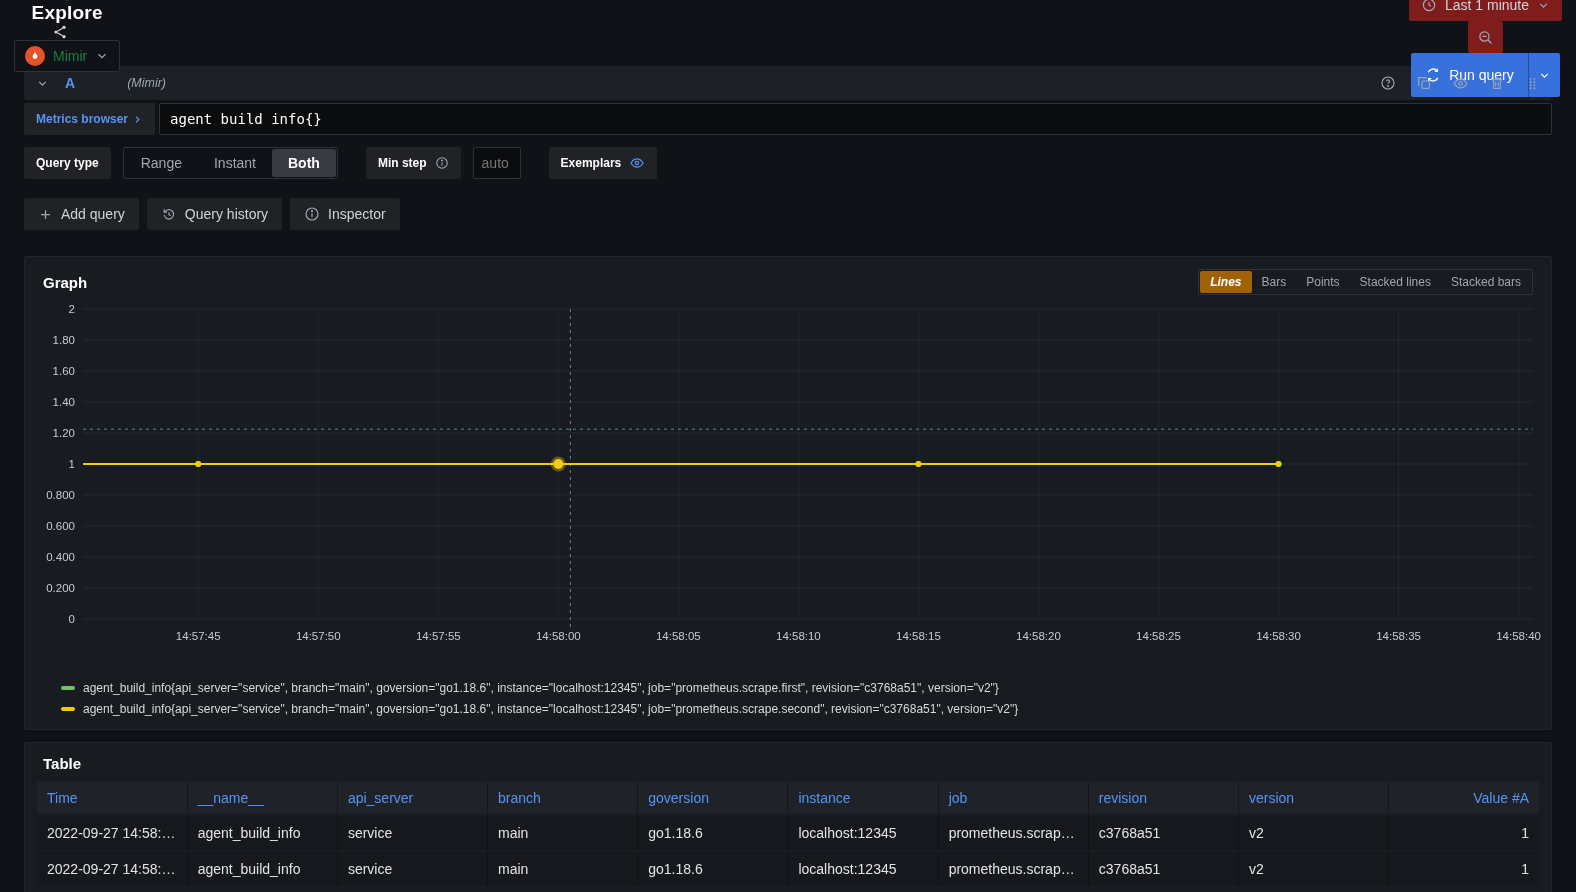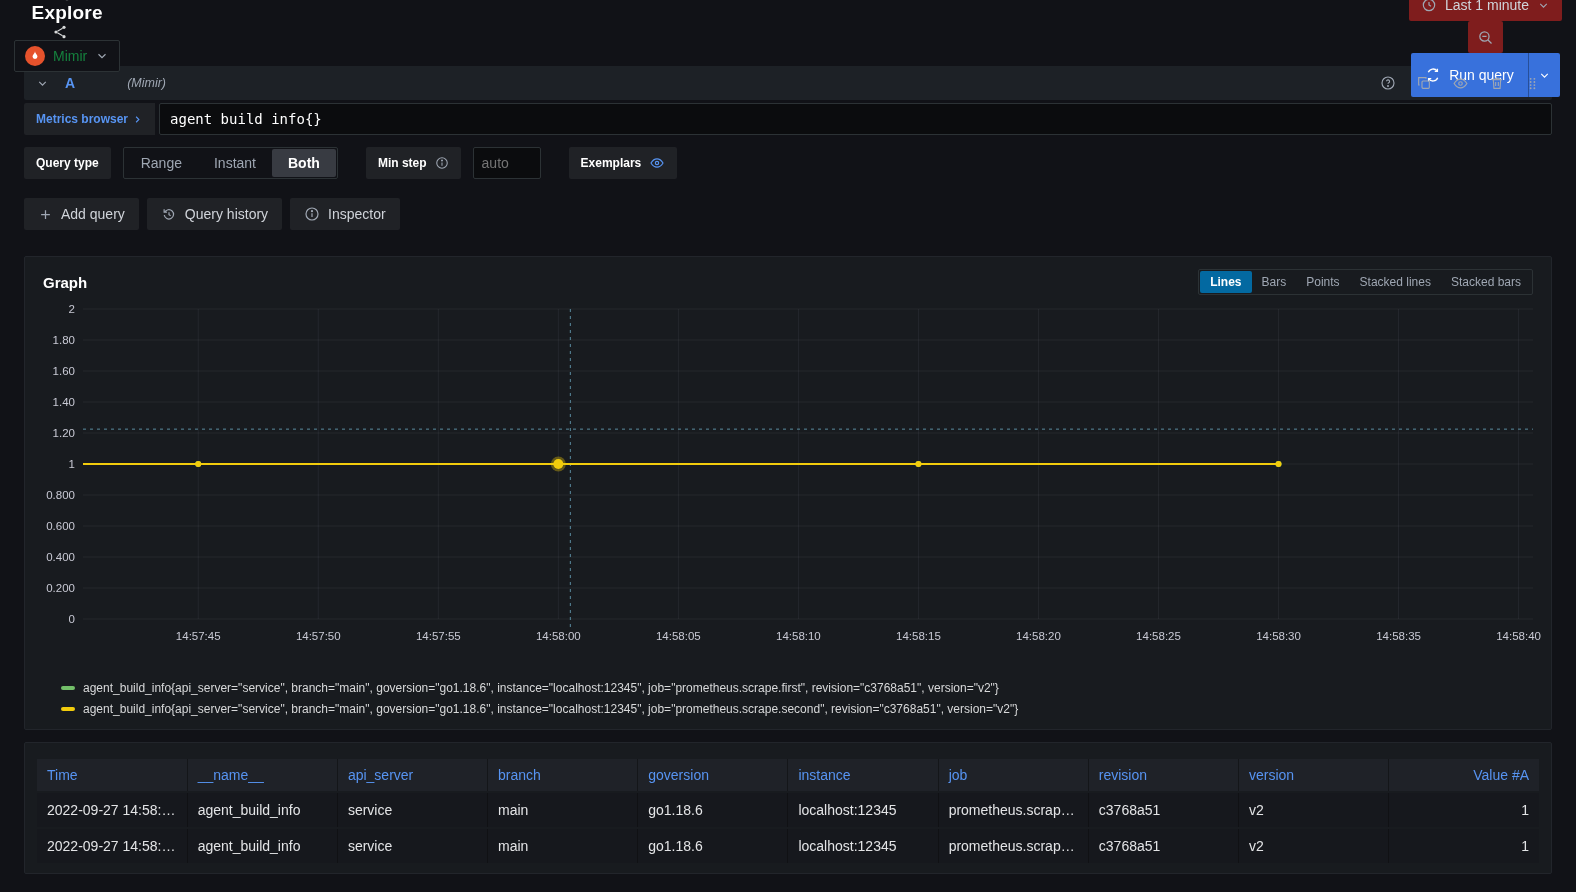--- a/index.html
+++ b/index.html
@@ -39,34 +39,34 @@
 
   .metrics-row { margin-top:3px; display:flex; height:32px; }
   .metrics-btn { display:flex; align-items:center; gap:4px; background:#202226; color:#5794f2; font-weight:700; font-size:12px; padding:0 12px; border:none; border-radius:2px 0 0 2px; cursor:pointer; font-family:inherit; }
   .query-input { flex:1; margin-left:4px; background:#0b0c0e; border:1px solid #2c3235; border-radius:2px; color:#fff; font-family:"DejaVu Sans Mono", monospace; font-size:14px; padding:0 10px; outline:none; }
 
   .options-row { margin-top:12px; display:flex; align-items:flex-start; gap:12px; }
   .chip { display:flex; align-items:center; gap:8px; height:32px; background:#202226; border-radius:2px; padding:0 12px; color:#fff; font-weight:700; font-size:12px; }
   .seg { display:flex; align-items:center; border:1px solid #2c3235; border-radius:2px; height:32px; padding:1px; background:#111217; }
   .seg-item { height:28px; display:flex; align-items:center; padding:8px 16px; color:#9fa7b3; font-size:14px; border-radius:2px; cursor:pointer; }
   .seg-item.active { background:#383b42; color:#fff; font-weight:700; }
-  .mini-input { width:68px; height:32px; background:#0b0c0e; border:1px solid #2c3235; border-radius:2px; color:#9fa7b3; font-size:14px; padding:0 8px; font-family:inherit; outline:none; }
+  .mini-input { width:48px; height:32px; background:#0b0c0e; border:1px solid #2c3235; border-radius:2px; color:#9fa7b3; font-size:14px; padding:0 8px; font-family:inherit; outline:none; }
   .gap8 { width:4px; }
 
   .actions-row { margin-top:19px; display:flex; gap:8px; }
   .act-btn { display:flex; align-items:center; gap:8px; height:32px; padding:0 14px; background:#202226; border:none; border-radius:2px; color:#d0d4da; font-weight:500; font-size:14px; cursor:pointer; font-family:inherit; }
 
   
   .panel { background:#181b1f; border:1px solid #22252b; border-radius:2px; }
   .graph-panel { margin-top:26px; padding:10px 12px 8px 12px; }
   .panel-header { display:flex; align-items:center; justify-content:space-between; padding:2px 6px 4px 6px; }
   .panel-title { color:#fff; font-size:15px; font-weight:600; }
   .view-seg { display:flex; align-items:center; border:1px solid #2c3235; border-radius:2px; padding:1px; }
   .view-seg .seg-item { height:22px; padding:0 10px; font-size:12px; }
-  .view-seg .seg-item.active { background:#0369a1; }
+  .view-seg .seg-item.active { background:#a16207;font-style:italic; }
 
   .legend { padding:2px 0 2px 24px; }
   .legend-row { display:flex; align-items:center; gap:8px; height:21px; cursor:pointer; }
   .legend-swatch { width:14px; height:4px; border-radius:2px; flex:0 0 auto; }
   .legend-label { font-size:12px; color:#d8d9da; white-space:nowrap; }
 
   
   .table-panel { margin-top:12px; padding:10px 12px 10px 12px; }
   .gtable { width:100%; border-collapse:collapse; table-layout:fixed; margin-top:6px; }
   .gtable th { background:#1f2228; color:#5794f2; font-weight:500; text-align:left; font-size:14px; padding:8px 10px; border-right:1px solid #141619; cursor:pointer; }
@@ -364,20 +364,23 @@
           <span class="legend-label">agent_build_info{api_server="service", branch="main", goversion="go1.18.6", instance="localhost:12345", job="prometheus.scrape.first", revision="c3768a51", version="v2"}</span>
         </div>
         <div class="legend-row">
           <span class="legend-swatch" style="background: rgb(242, 204, 12);"></span>
           <span class="legend-label">agent_build_info{api_server="service", branch="main", goversion="go1.18.6", instance="localhost:12345", job="prometheus.scrape.second", revision="c3768a51", version="v2"}</span>
         </div>
       </div>
   </section>
 
   <section class="panel table-panel">
+    <div class="panel-header">
+      <span class="panel-title">Table</span>
+    </div>
     <table class="gtable">
       <thead>
           <tr id="table-head">
             <th style="width: 10%;">Time</th>
             <th>__name__</th>
             <th>api_server</th>
             <th>branch</th>
             <th>goversion</th>
             <th>instance</th>
             <th>job</th>

